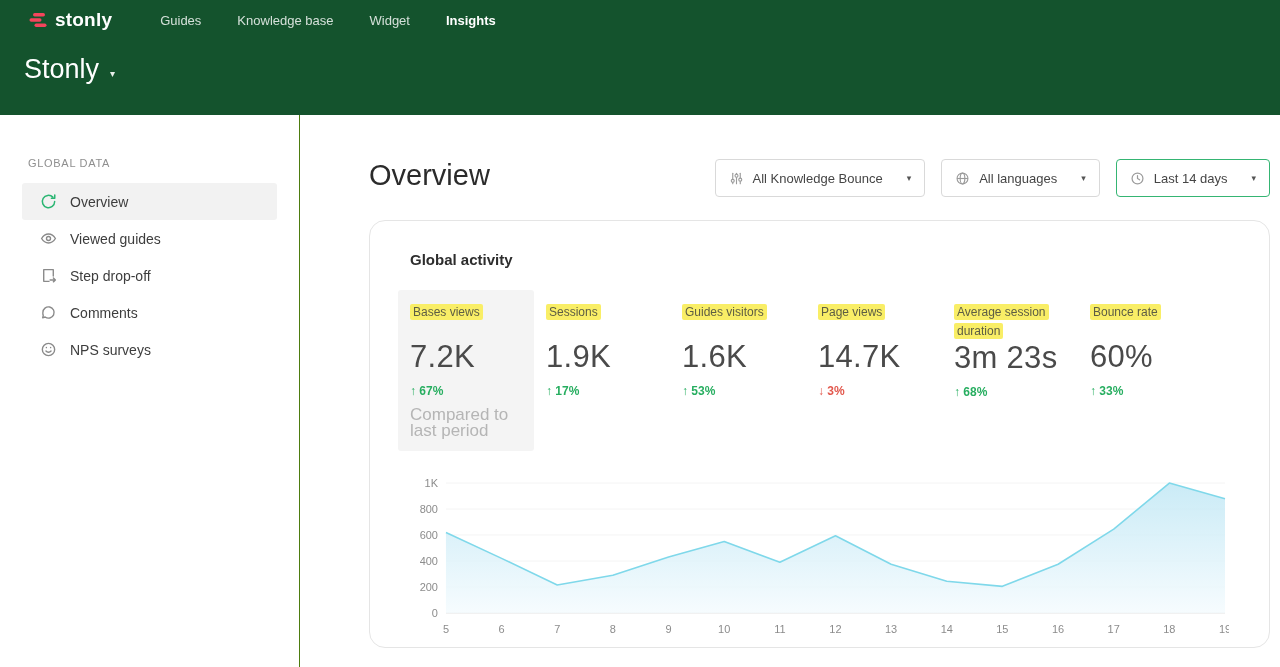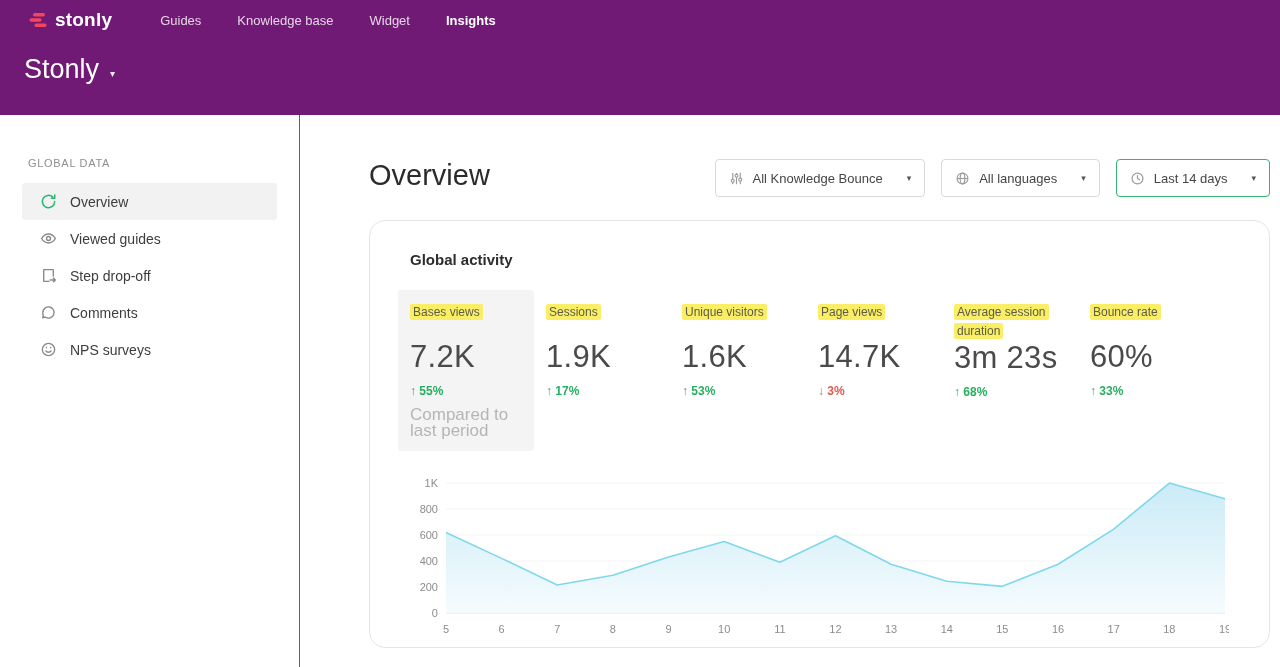--- a/index.html
+++ b/index.html
@@ -1,20 +1,20 @@
 <!DOCTYPE html>
 <html><head>
 <meta charset="utf-8">
 <style>
   * { margin:0; padding:0; box-sizing:border-box; }
   html,body { width:1280px; height:667px; background:#fff; overflow:hidden;
     font-family:"Liberation Sans", sans-serif; }
 
   
-  .header { background:#701a75; height:115px; color:#fff; }
+  .header { background:#14532d; height:115px; color:#fff; }
   .topnav { display:flex; align-items:center; padding:0 28px; height:40px; }
   .logo { display:flex; align-items:center; gap:7px; cursor:pointer; }
   .logo-icon { width:20px; height:20px; display:flex; }
   .logo-text { font-size:19px; font-weight:bold; letter-spacing:.2px; }
   .nav-items { display:flex; margin-left:48px; gap:36px; }
   .nav-item { font-size:13px; color:rgba(255,255,255,.82); cursor:pointer; text-decoration:none; }
   .nav-item.active { color:#fff; font-weight:bold; }
   .workspace { padding:14px 0 0 24px; display:flex; align-items:center; gap:11px; cursor:pointer; width:max-content; }
   .workspace-name { font-size:27px; font-weight:400; }
   .workspace-caret { font-size:10px; opacity:.9; margin-top:8px; }
@@ -187,38 +187,38 @@
     <div class="card">
       <div class="card-title">Global activity</div>
       <div class="metrics" id="metrics">
           <div class="metric selected">
     <div class="metric-label-wrap">
       <span class="metric-label">Bases views</span>
     </div>
     <div class="metric-value">7.2K</div>
     <div class="metric-change up">
       <span class="arrow">↑</span>
-      <span class="pct">55%</span>
+      <span class="pct">67%</span>
     </div>
     <div class="metric-note">Compared to last period</div>
   </div>
           <div class="metric">
     <div class="metric-label-wrap">
       <span class="metric-label">Sessions</span>
     </div>
     <div class="metric-value">1.9K</div>
     <div class="metric-change up">
       <span class="arrow">↑</span>
       <span class="pct">17%</span>
     </div>
 
   </div>
           <div class="metric">
     <div class="metric-label-wrap">
-      <span class="metric-label">Unique visitors</span>
+      <span class="metric-label">Guides visitors</span>
     </div>
     <div class="metric-value">1.6K</div>
     <div class="metric-change up">
       <span class="arrow">↑</span>
       <span class="pct">53%</span>
     </div>
 
   </div>
           <div class="metric">
     <div class="metric-label-wrap">

